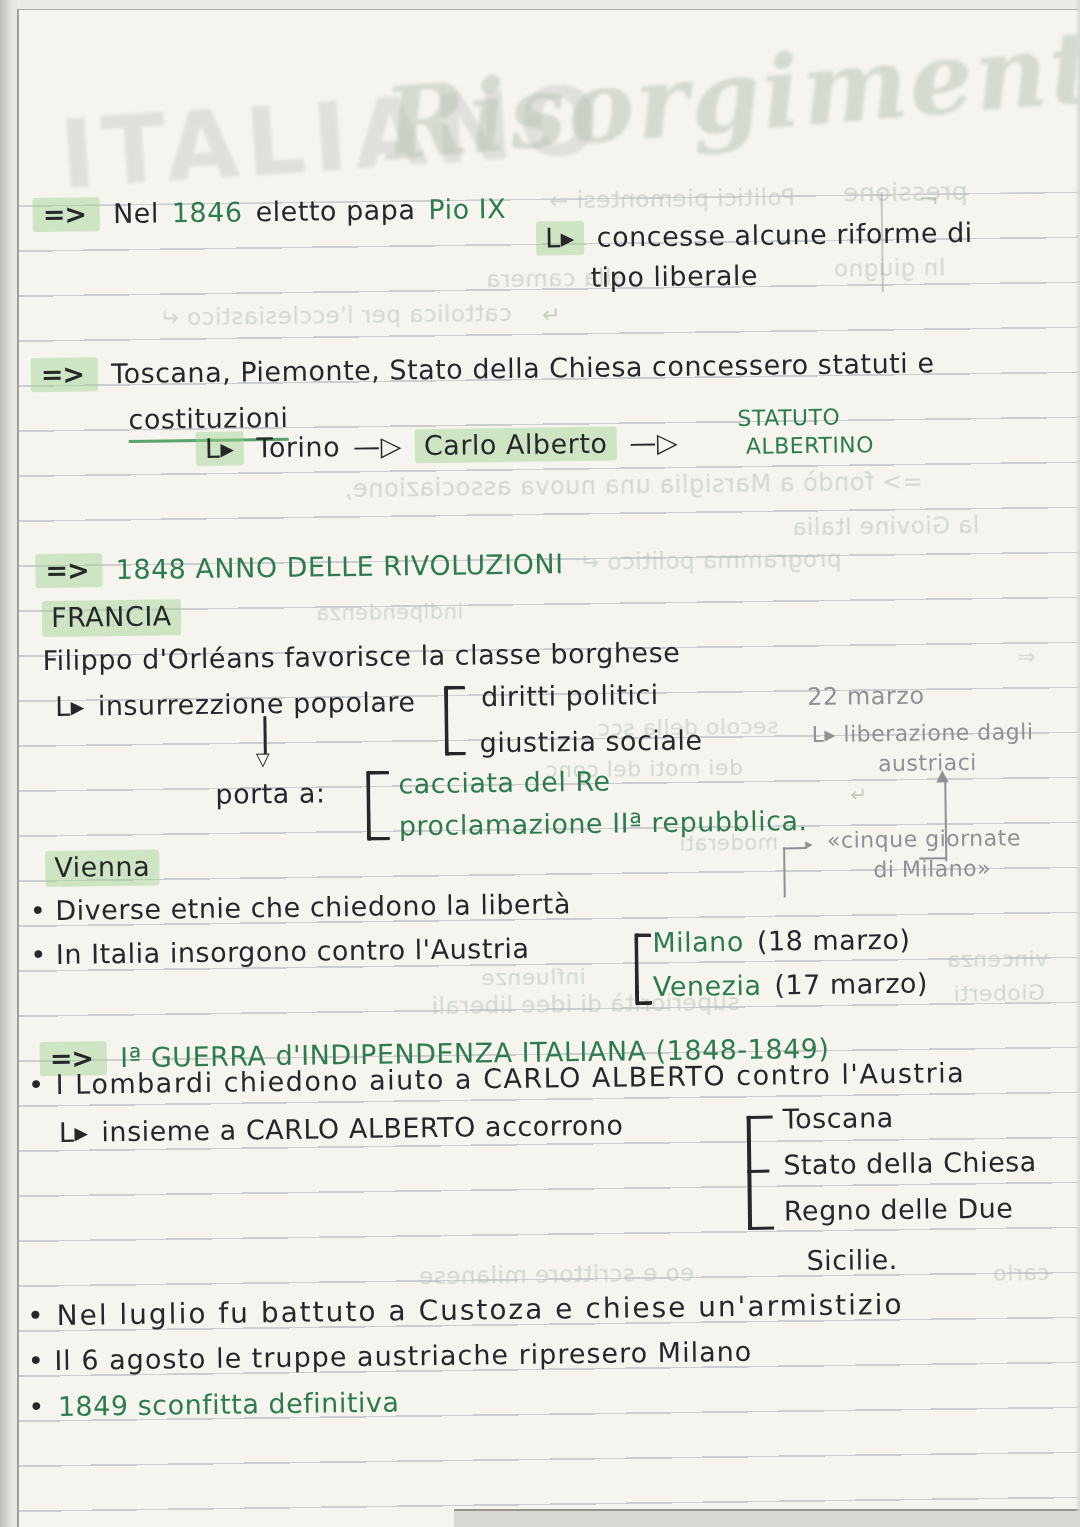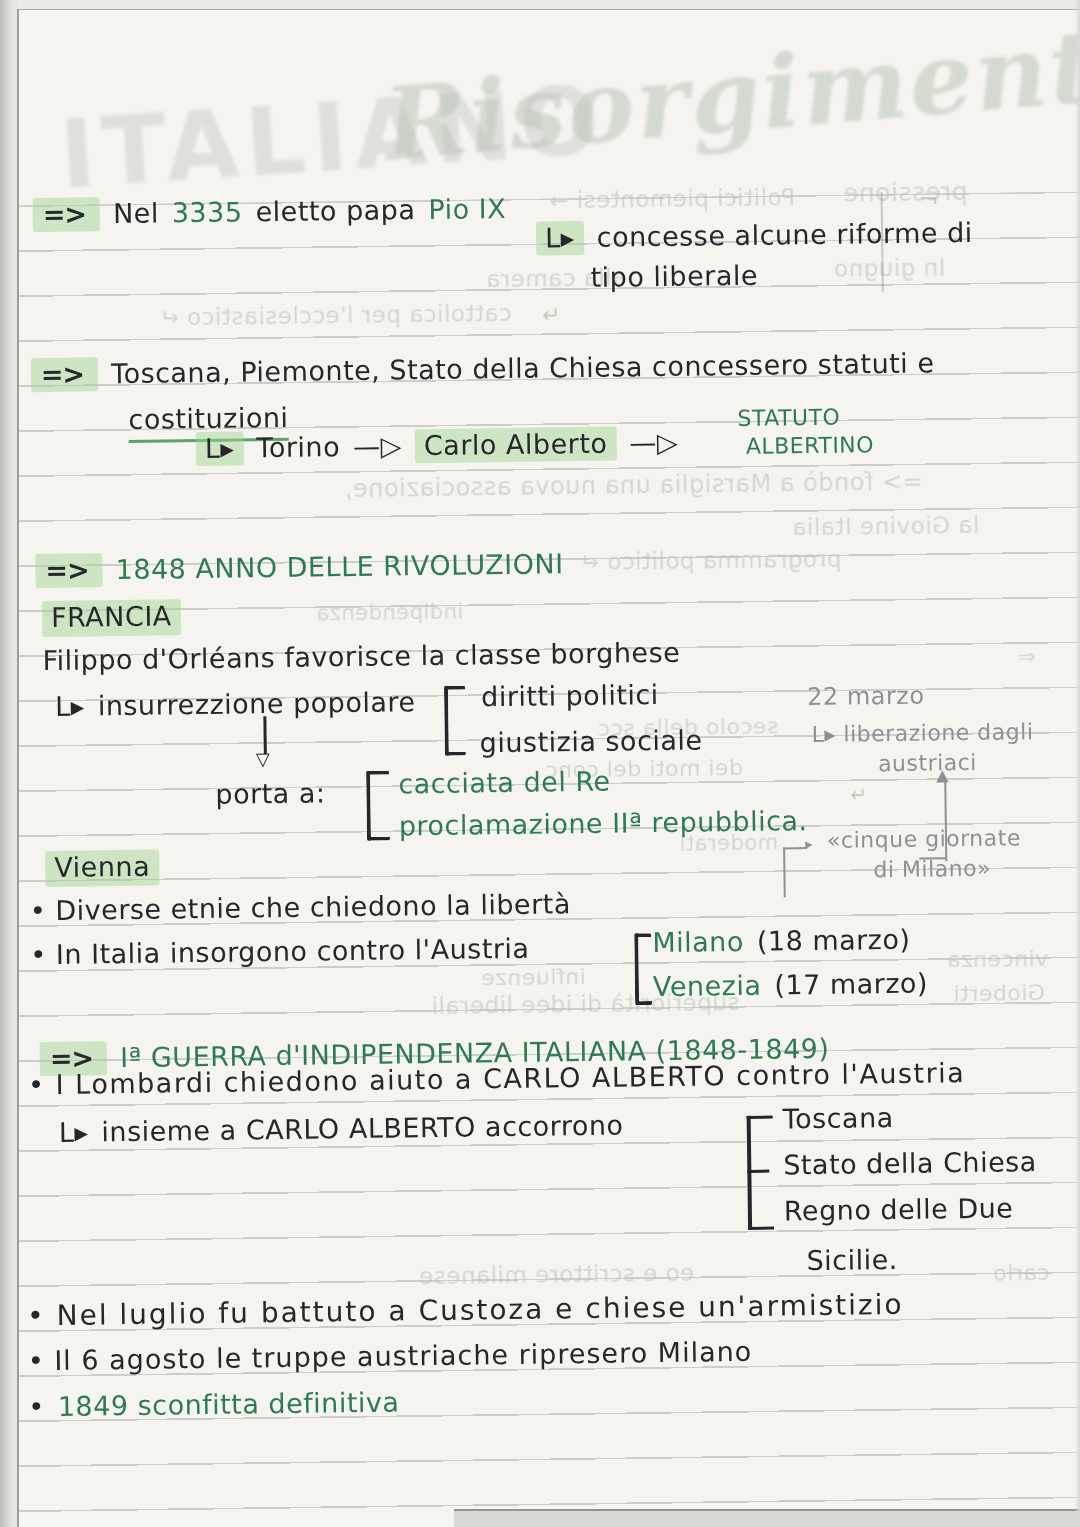--- a/index.html
+++ b/index.html
@@ -46,21 +46,21 @@
 </head>
 <body>
 
 <div id="stage">
   <div id="sheet">
     <div class="rules"></div>
 
     <div id="text-layer">
         <div class="txt ghost gray titleblock" style="left: 68px; top: 78px; font-size: 94px; transform: rotate(-3deg);">ITALIANO</div>
         <div class="txt ghost cursive" style="left: 392px; top: 34px; font-size: 100px; transform: rotate(-4deg);">Risorgimento</div>
-        <div class="txt" style="left: 40px; top: 192px;"><span class="hl arrow">=&gt;</span><span class="">Nel</span><span class="green">3335</span><span class="">eletto papa</span><span class="green">Pio IX</span></div>
+        <div class="txt" style="left: 40px; top: 192px;"><span class="hl arrow">=&gt;</span><span class="">Nel</span><span class="green">1846</span><span class="">eletto papa</span><span class="green">Pio IX</span></div>
         <div class="txt" style="left: 543px; top: 222px;"><span class="hl">L▸</span><span class="">concesse alcune riforme di</span></div>
         <div class="txt" style="left: 597px; top: 262px;">tipo liberale</div>
         <div class="txt" style="left: 36px; top: 352px;"><span class="hl arrow">=&gt;</span><span class="">Toscana, Piemonte, Stato della Chiesa concessero statuti e</span></div>
         <div class="txt ul-green" style="left: 133px; top: 398px;">costituzioni</div>
         <div class="txt" style="left: 200px; top: 428px;"><span class="hl">L▸</span><span class="">Torino</span><span class="">—▷</span><span class="hl">Carlo Alberto</span><span class="">—▷</span></div>
         <div class="txt green" style="left: 742px; top: 408px; font-size: 22px;">STATUTO</div>
         <div class="txt green" style="left: 750px; top: 436px; font-size: 22px;">ALBERTINO</div>
         <div class="txt" style="left: 38px; top: 548px;"><span class="hl arrow">=&gt;</span><span class="green">1848 ANNO DELLE RIVOLUZIONI</span></div>
         <div class="txt hl" style="left: 44px; top: 594px;">FRANCIA</div>
         <div class="txt" style="left: 44px; top: 638px;">Filippo d'Orléans favorisce la classe borghese</div>

